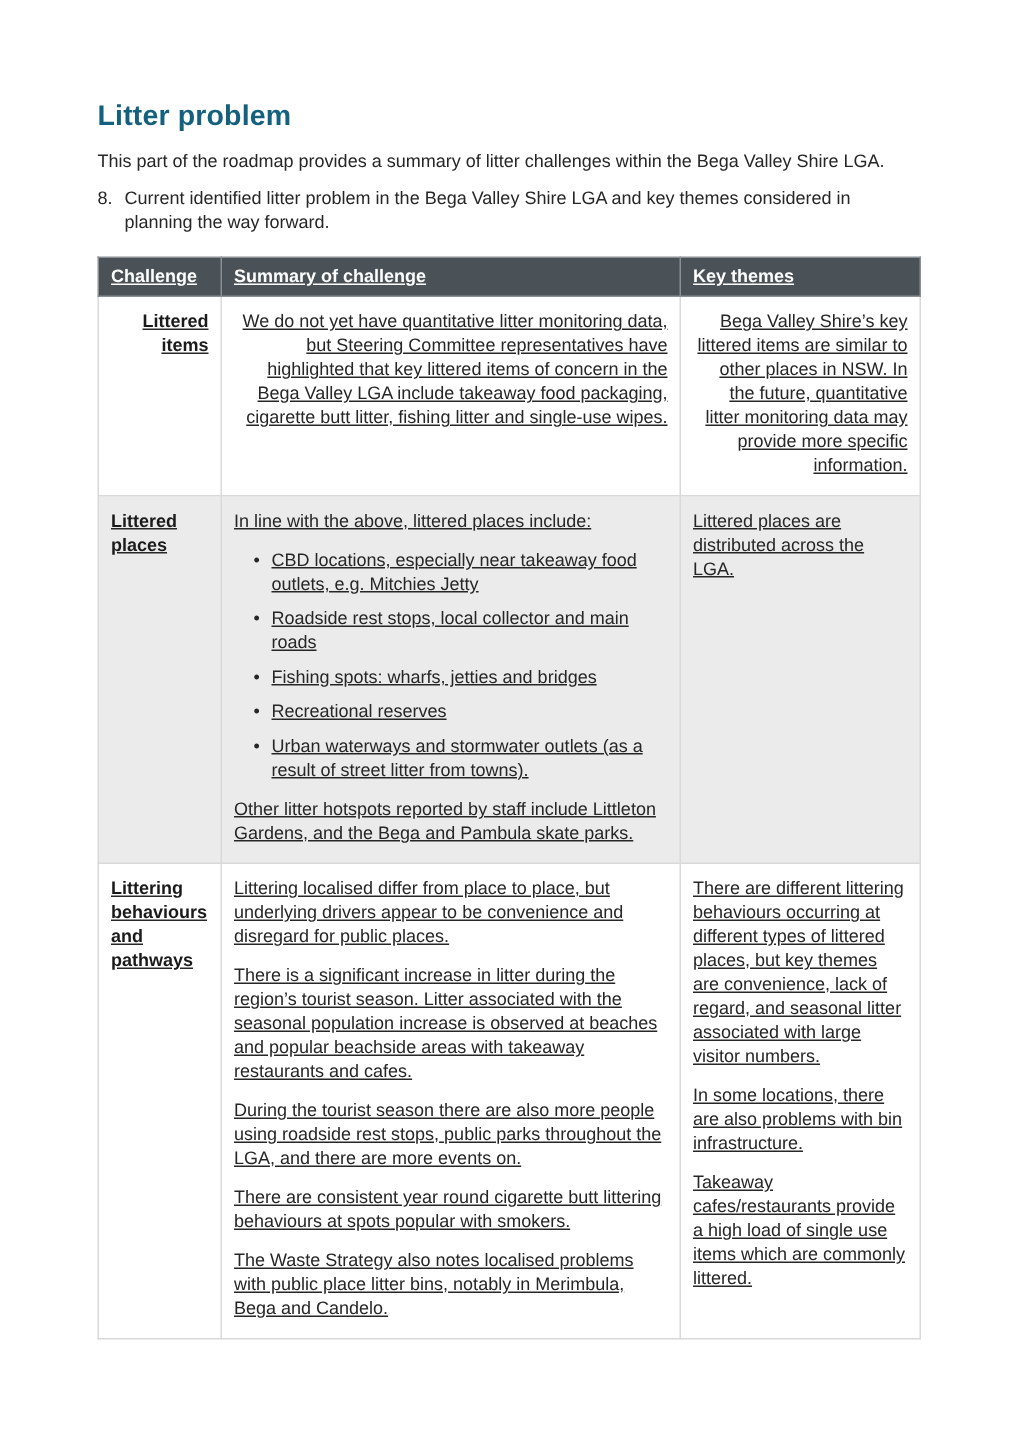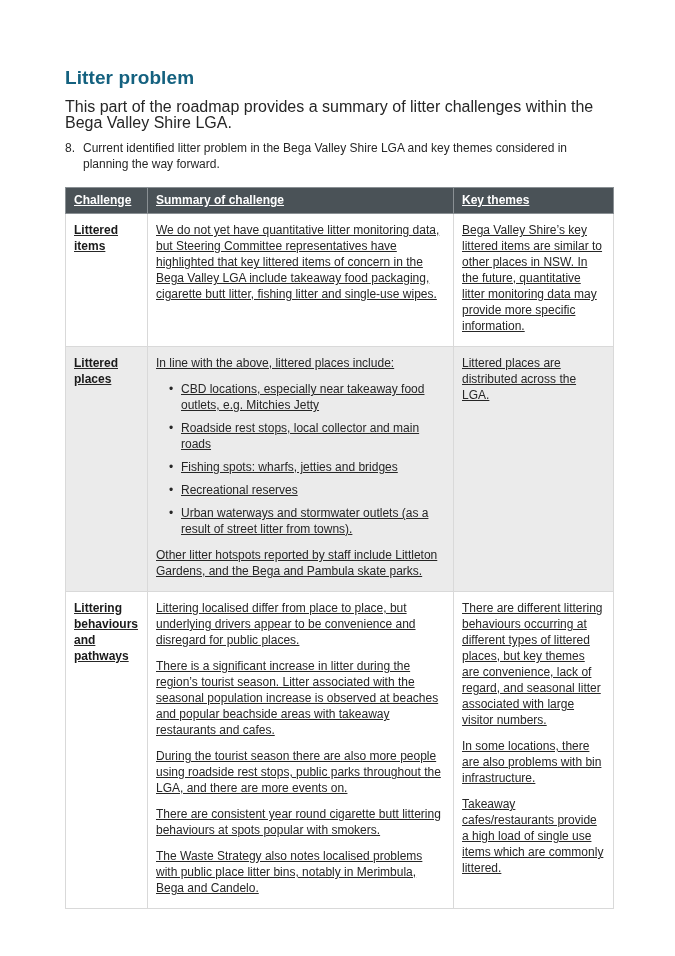--- a/index.html
+++ b/index.html
@@ -19,21 +19,21 @@
     padding: 67px 62px 0 65px;
   }
   h1.doc-title {
     font-size: 19px;
     font-weight: bold;
     color: var(--title, #14617f);
     margin-bottom: 10px;
     letter-spacing: 0.1px;
   }
   .intro {
-    font-size: 16px;
+    font-size: 12px;
     line-height: 16px;
     max-width: 532px;
     margin-bottom: 9px;
   }
   .numbered-item {
     display: flex;
     font-size: 12px;
     line-height: 16px;
     margin-bottom: 15px;
   }
@@ -61,21 +61,21 @@
   }
   .challenge-table th:nth-child(1) { width: 82px; }
   .challenge-table th:nth-child(2) { width: 306px; margin-top: 19px; }
   .challenge-table th:nth-child(3) { width: 160px; }
   .challenge-table td {
     font-size: 12px;
     line-height: 16px;
     padding: 8px 8px 12px 8px;
   }
   tbody tr:nth-child(even) { background: var(--row-alt-bg, #ebebeb); }
-  .row-0 td { height: 120px; }
+  .row-0 td { height: 120px; text-align: right; }
   .row-1 td { height: 245px; }
   .row-2 td { height: 294px; }
   .challenge-table td p { margin: 0 0 10px 0; }
   .challenge-table td p:last-child { margin-bottom: 0; }
   .col-challenge strong { font-weight: bold; color: #1a1a1a; }
   .challenge-table ul {
     list-style: none;
     margin: 0 0 10px 0;
     padding: 0;
   }

